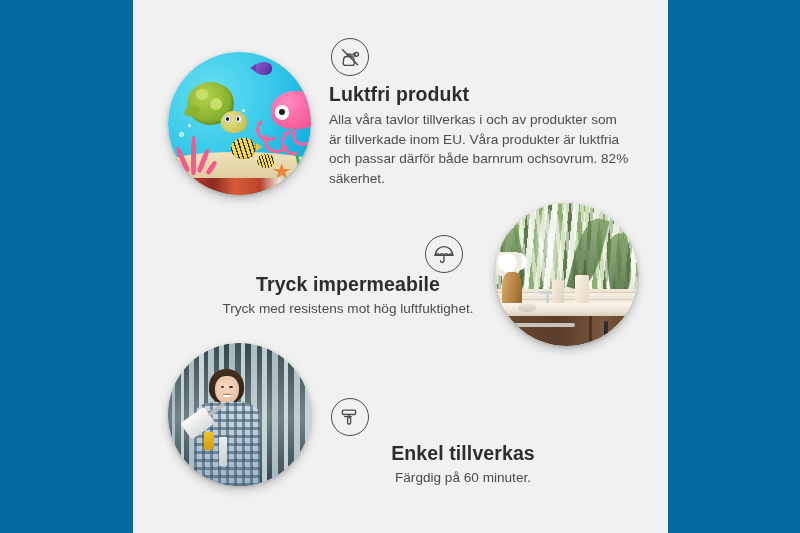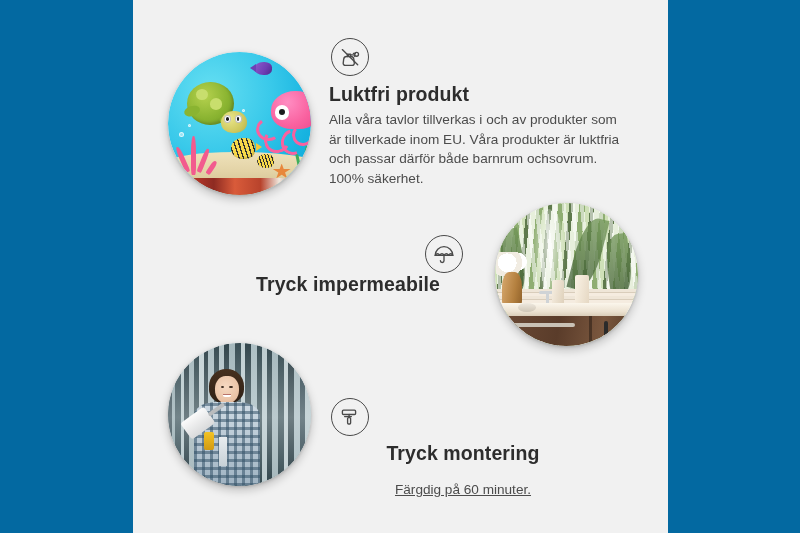--- a/index.html
+++ b/index.html
@@ -352,21 +352,21 @@
     color: #4c4c4c;
     line-height: 1.44;
     margin-top: 4px;
   }
 
   #text-odour    { left: 196px; top: 82px; width: 300px; text-align: left; }
   #text-water    { left: 30px;  top: 272px; width: 370px; text-align: center; }
   #text-mount    { left: 190px; top: 441px; width: 280px; text-align: center; }
 
   #text-water .tb-body  { margin-top: 3px; }
-  #text-mount .tb-body  { margin-top: 15px; text-decoration: underline; }
+  #text-mount .tb-body  { margin-top: 3px; }
 </style>
 </head>
 <body>
 
 <div id="infographic-root">
 
   <div class="panel">
 
     <div class="photo-circle" id="circle-underwater">
       <div class="inner">
@@ -420,21 +420,21 @@
         <path d="M9.4 11.5V9.2h3.2v2.3"></path>
         <path d="M12.6 9.9h2.6a1.6 1.6 0 0 1 1.6 1.6"></path>
         <circle cx="18.6" cy="9.3" r="1.9"></circle>
         <path d="M15.4 8.5h2"></path>
         <path d="M4.3 4.6 19.7 19.8"></path>
       </svg>
     </div>
 
     <div class="text-block" id="text-odour">
       <div class="tb-title">Luktfri produkt</div>
-      <div class="tb-body">Alla våra tavlor tillverkas i och av produkter som är tillverkade inom EU. Våra produkter är luktfria och passar därför både barnrum ochsovrum. 100% säkerhet.</div>
+      <div class="tb-body">Alla våra tavlor tillverkas i och av produkter som är tillverkade inom EU. Våra produkter är luktfria och passar därför både barnrum ochsovrum. 82% säkerhet.</div>
     </div>
 
     <div class="photo-circle" id="circle-bathroom">
       <div class="inner">
         <div class="bath-wall"></div>
         <div class="bath-leaf l1"></div>
         <div class="bath-leaf l2"></div>
         <div class="bath-leaf l3"></div>
         <div class="bath-backsplash"></div>
         <div class="bath-faucet"></div>
@@ -453,20 +453,21 @@
     <div class="icon-circle" id="icon-umbrella">
       <svg width="24" height="24" viewBox="0 0 24 24" fill="none" stroke="#4a4a4a" stroke-width="1.35" stroke-linecap="round" stroke-linejoin="round">
         <path d="M3.2 13.4a8.8 8.8 0 0 1 17.6 0z"></path>
         <path d="M3.2 13.4c1.5-2.2 3.4-2.2 4.4 0 1.5-2.2 3.4-2.2 4.4 0 1.5-2.2 3.4-2.2 4.4 0 1.5-2.2 3.4-2.2 4.4 0"></path>
         <path d="M12 13.4v5.3a1.8 1.8 0 0 1-3.6 0"></path>
       </svg>
     </div>
 
     <div class="text-block" id="text-water">
       <div class="tb-title">Tryck impermeabile</div>
+      <div class="tb-body">Tryck med resistens mot hög luftfuktighet.</div>
     </div>
 
     <div class="photo-circle" id="circle-painter">
       <div class="inner">
         <div class="forest-bg"></div>
         <div class="forest-haze"></div>
         <div class="woman-hair"></div>
         <div class="woman-face">
           <div class="eye l"></div>
           <div class="eye r"></div>
@@ -486,18 +487,18 @@
     <div class="icon-circle" id="icon-roller">
       <svg width="24" height="24" viewBox="0 0 24 24" fill="none" stroke="#4a4a4a" stroke-width="1.35" stroke-linecap="round" stroke-linejoin="round">
         <rect x="4.4" y="5.1" width="13.2" height="4.4" rx="1.1"></rect>
         <path d="M11.1 9.5v2.1H6.6"></path>
         <path d="M11.1 11.6h2.3"></path>
         <rect x="9.6" y="12.6" width="3" height="6.4" rx="1"></rect>
       </svg>
     </div>
 
     <div class="text-block" id="text-mount">
-      <div class="tb-title">Tryck montering</div>
+      <div class="tb-title">Enkel tillverkas</div>
       <div class="tb-body">Färgdig på 60 minuter.</div>
     </div>
 
   </div>
 </div>
 
 </body></html>

